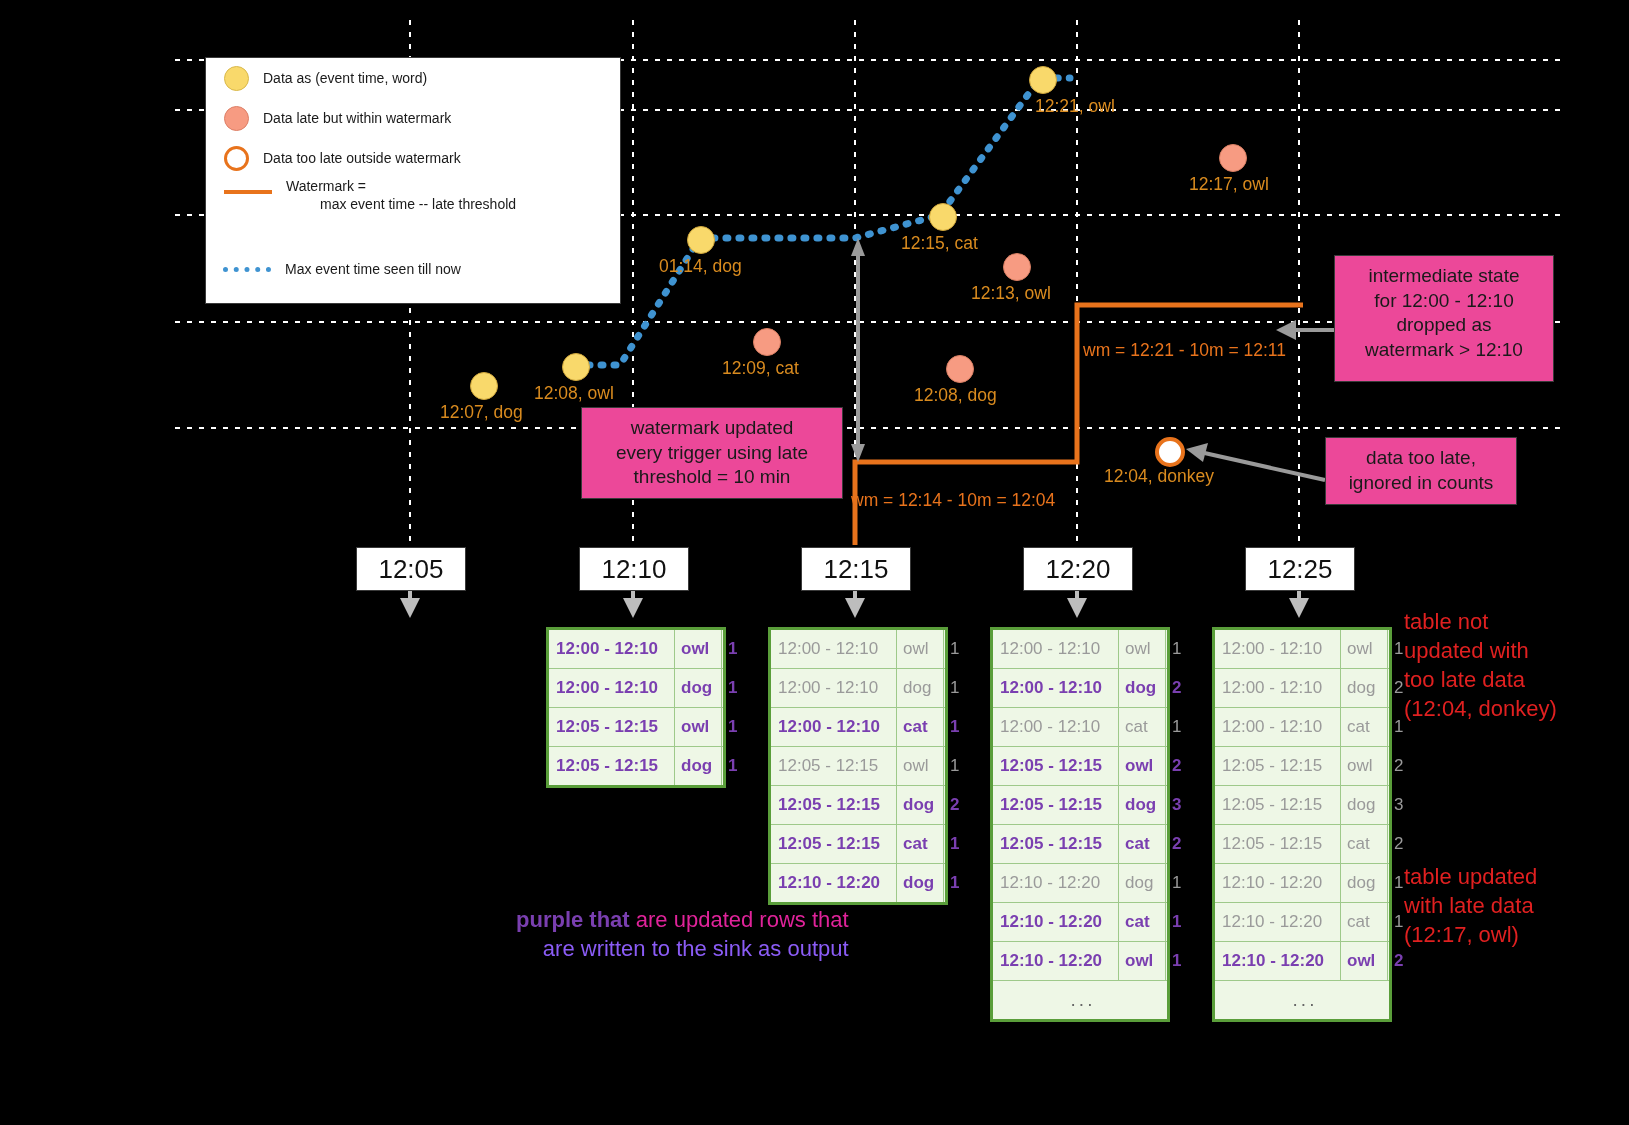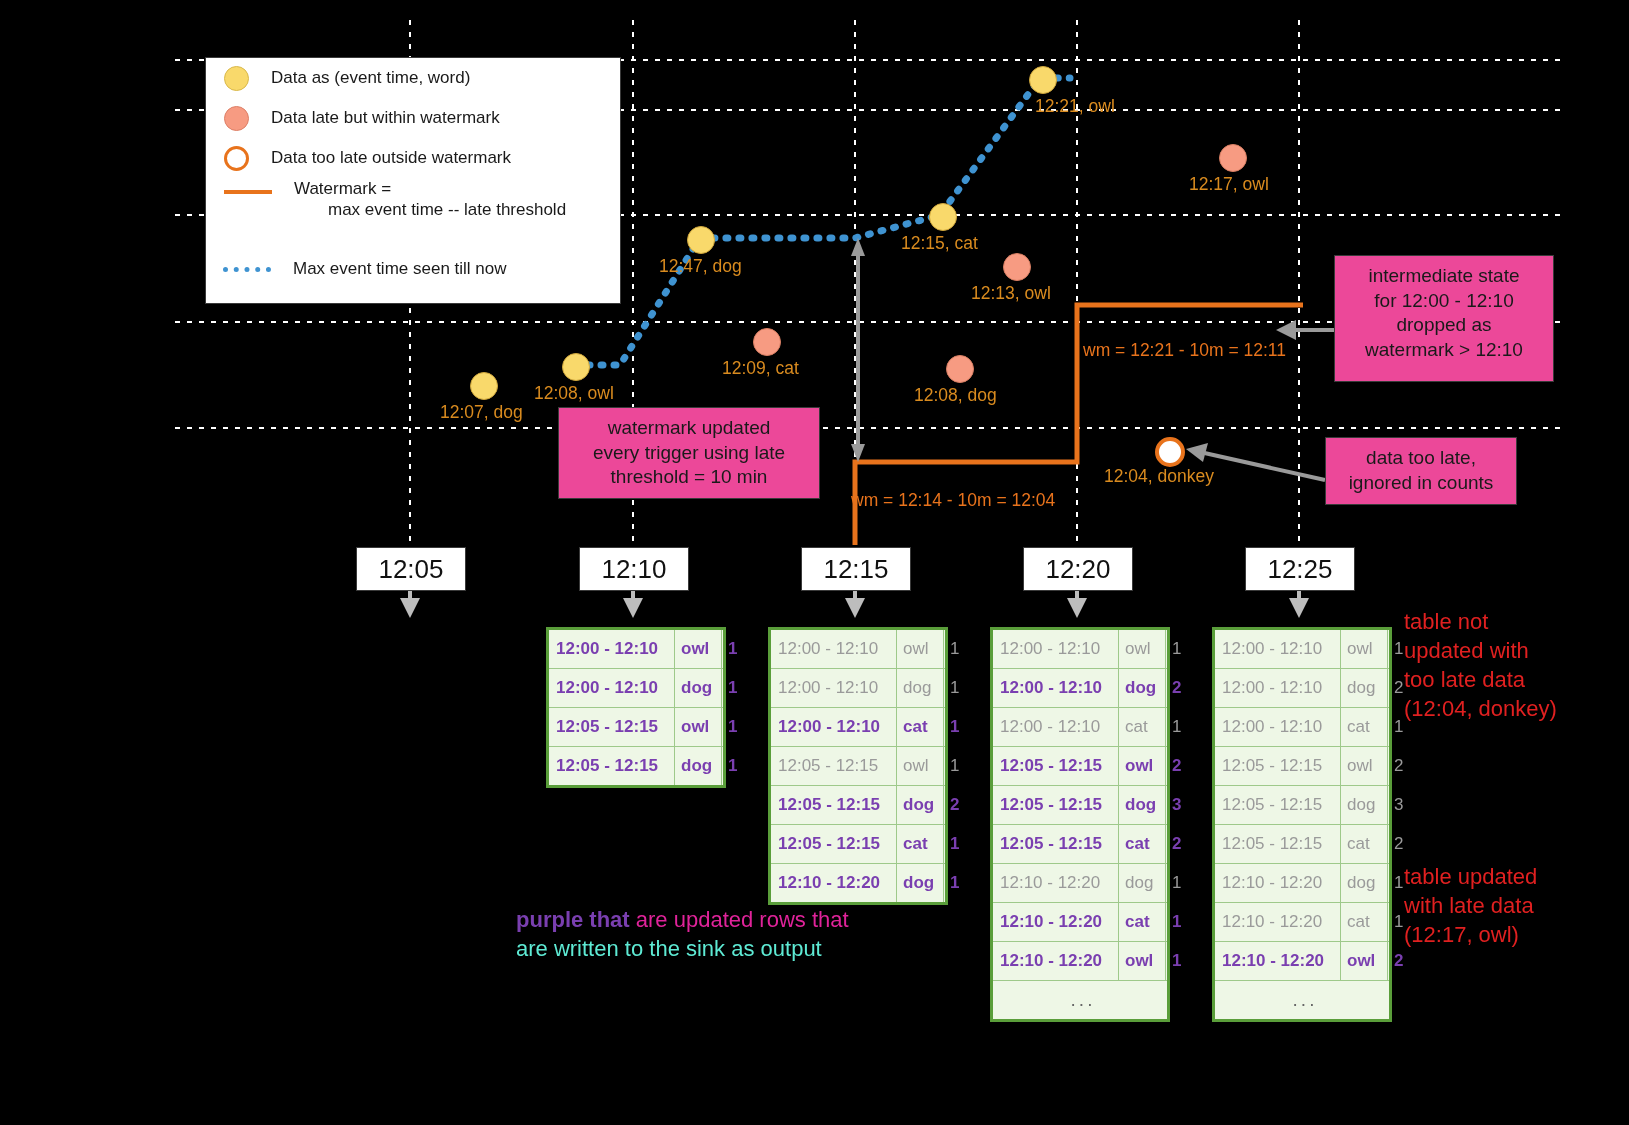--- a/index.html
+++ b/index.html
@@ -3,21 +3,21 @@
 <meta charset="utf-8">
 <style>
   html,body{margin:0;padding:0;background:#000;}
   body{width:1629px;height:1125px;position:relative;font-family:"Liberation Sans",sans-serif;overflow:hidden;}
   .canvas{position:absolute;left:0;top:0;width:1629px;height:1125px;}
   svg.gridlayer{position:absolute;left:0;top:0;width:1629px;height:1125px;}
 
   
   .legend{position:absolute;left:205px;top:57px;width:414px;height:245px;background:#fff;border:1px solid #3a3a3a;}
   .legend .row{display:flex;align-items:center;height:40px;padding-left:18px;}
-  .legend .lbl{font-size:17px;color:#1a1a1a;margin-left:22px;}
+  .legend .lbl{font-size:14px;color:#1a1a1a;margin-left:14px;}
   .dot{width:23px;height:23px;border-radius:50%;flex:0 0 23px;}
   .dot.yellow{background:#f9d96b;border:1px solid #d9b84a;}
   .dot.salmon{background:#f79b82;border:1px solid #dd7f66;}
   .dot.hollow{background:#fff;border:3px solid #e8731c;width:19px;height:19px;flex:0 0 19px;}
   .dash-swatch{width:48px;height:0;border-top:5px dotted #3f93d1;flex:0 0 48px;margin-left:-1px;}
   .line-swatch{width:48px;height:0;border-top:4px solid #e8731c;flex:0 0 48px;}
   .legend .multi{line-height:1.25;}
   .legend .indent{padding-left:34px;display:block;}
 
   
@@ -131,21 +131,21 @@
     </div>
   </div>
 
   <div class="pt yellow" style="left:470px;top:372px;width:26px;height:26px;"></div>
   <div class="ptlabel" style="left:440px;top:402px;">12:07, dog</div>
 
   <div class="pt yellow" style="left:562px;top:353px;width:26px;height:26px;"></div>
   <div class="ptlabel" style="left:534px;top:383px;">12:08, owl</div>
 
   <div class="pt yellow" style="left:687px;top:226px;width:26px;height:26px;"></div>
-  <div class="ptlabel" style="left:659px;top:256px;">12:47, dog</div>
+  <div class="ptlabel" style="left:659px;top:256px;">01:14, dog</div>
 
   <div class="pt salmon" style="left:753px;top:328px;width:26px;height:26px;"></div>
   <div class="ptlabel" style="left:722px;top:358px;">12:09, cat</div>
 
   <div class="pt yellow" style="left:929px;top:203px;width:26px;height:26px;"></div>
   <div class="ptlabel" style="left:901px;top:233px;">12:15, cat</div>
 
   <div class="pt salmon" style="left:1003px;top:253px;width:26px;height:26px;"></div>
   <div class="ptlabel" style="left:971px;top:283px;">12:13, owl</div>
 
@@ -157,21 +157,21 @@
 
   <div class="pt salmon" style="left:1219px;top:144px;width:26px;height:26px;"></div>
   <div class="ptlabel" style="left:1189px;top:174px;">12:17, owl</div>
 
   <div class="pt hollow" style="left:1155px;top:437px;width:22px;height:22px;"></div>
   <div class="ptlabel" style="left:1104px;top:466px;">12:04, donkey</div>
 
   <div class="wmlabel" style="left:851px;top:470px;">wm = 12:14 - 10m = 12:04</div>
   <div class="wmlabel" style="left:1083px;top:320px;">wm = 12:21 - 10m = 12:11</div>
 
-  <div class="callout" style="left:558px;top:407px;width:262px;height:92px;">
+  <div class="callout" style="left:581px;top:407px;width:262px;height:92px;">
     <span style="white-space:pre-line;">watermark updated
 every trigger using late
 threshold = 10 min</span>
   </div>
   <div class="callout" style="left:1334px;top:255px;width:220px;height:127px;">
     <span style="white-space:pre-line;">intermediate state
 for 12:00 - 12:10
 dropped as
 watermark &gt; 12:10</span>
   </div>
@@ -352,16 +352,16 @@
   <div class="note red" style="left:1404px;top:607px;white-space:pre-line;">table not
 updated with
 too late data
 (12:04, donkey)</div>
   <div class="note red" style="left:1404px;top:862px;white-space:pre-line;">table updated
 with late data
 (12:17, owl)</div>
 
   <div class="note" style="left:516px;top:905px;">
     <span class="purplebold" style="color:#7a3fb0;font-weight:bold;">purple that</span><span style="color:#e0239a;"> are updated rows that</span>
-    <div style="color:#5eead4;text-align:left;">are written to the sink as output</div>
+    <div style="color:#8b5cf6;text-align:right;">are written to the sink as output</div>
   </div>
 
 </div>
 
 </body></html>

